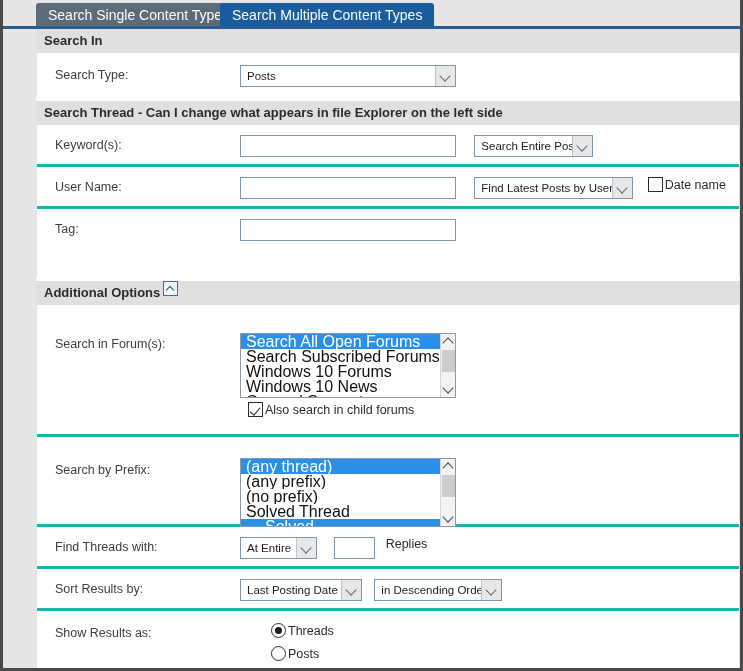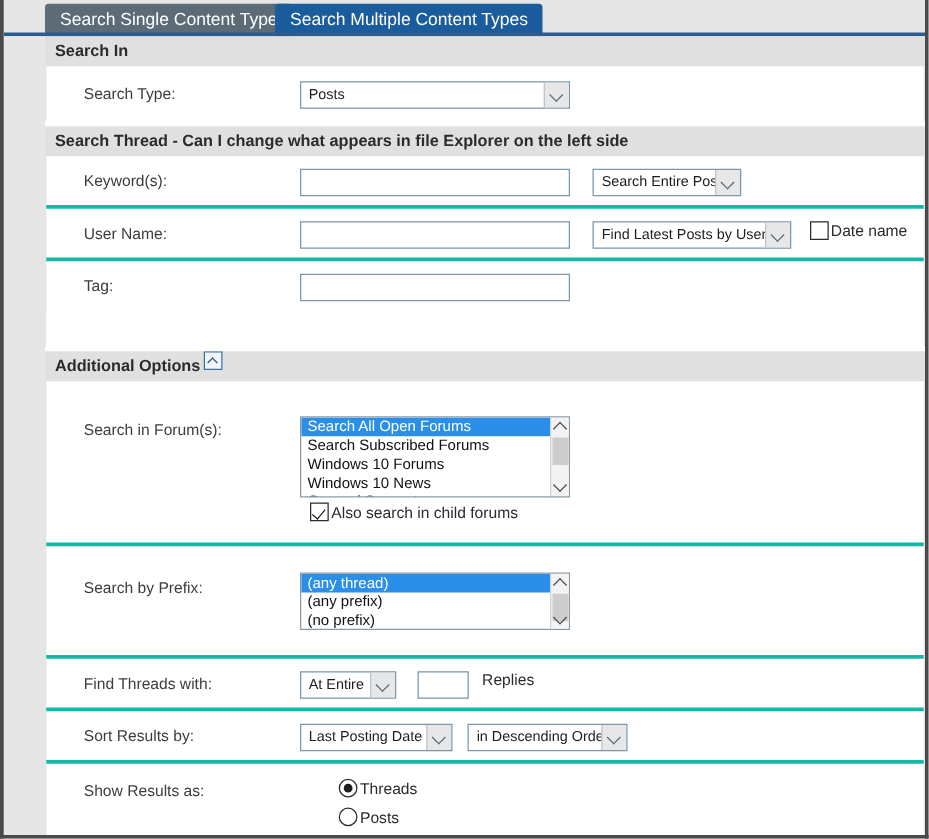--- a/index.html
+++ b/index.html
@@ -123,21 +123,20 @@
     box-sizing: border-box;
   }
   .row.no-rule { border-bottom: none; }
   .row-label {
     position: absolute;
     left: 18px;
     top: 13px;
     font-size: 12.5px;
     color: #3d3d3d;
     white-space: nowrap;
-    margin-left: 12px;
   }
   .ctrls {
     position: absolute;
     left: 203px;
     top: 0;
     height: 100%;
   }
   
   .sel {
     position: relative;
@@ -240,21 +239,21 @@
   }
   .listbox .items {
     position: absolute;
     left: 0; top: 0;
     width: 200px;
     overflow: hidden;
   }
   .lb-item {
     height: 15px;
     line-height: 15px;
-    font-size: 12px;
+    font-size: 16px;
     color: #111111;
     padding-left: 5px;
     white-space: nowrap;
     overflow: hidden;
     cursor: pointer;
   }
   .lb-item.sel-item {
     background: #2a8fe8;
     color: #ffffff;
   }
@@ -398,21 +397,21 @@
           </div>
           <div style="margin-top:4px;margin-left:8px;">
             <span class="cbox checked"></span><span class="cb-label">Also search in child forums</span>
           </div>
         </div>
       </div>
 
       <div class="row" style="height:90px;">
         <div class="row-label" style="top:26px;">Search by Prefix:</div>
         <div class="ctrls" style="left:203px;top:21px;">
-          <div class="listbox" style="height:46px;">
+          <div class="listbox" style="height:69px;">
             <div class="items" id="prefix-items">
                 <div class="lb-item sel-item">(any thread)</div>
                 <div class="lb-item">(any prefix)</div>
                 <div class="lb-item">(no prefix)</div>
                 <div class="lb-item">Solved Thread</div>
                 <div class="lb-item sel-item indent">Solved</div>
               </div>
             <div class="scrollbar">
               <div class="sb-arrow up"></div>
               <div class="sb-thumb" style="top:16px;height:22px;"></div>

